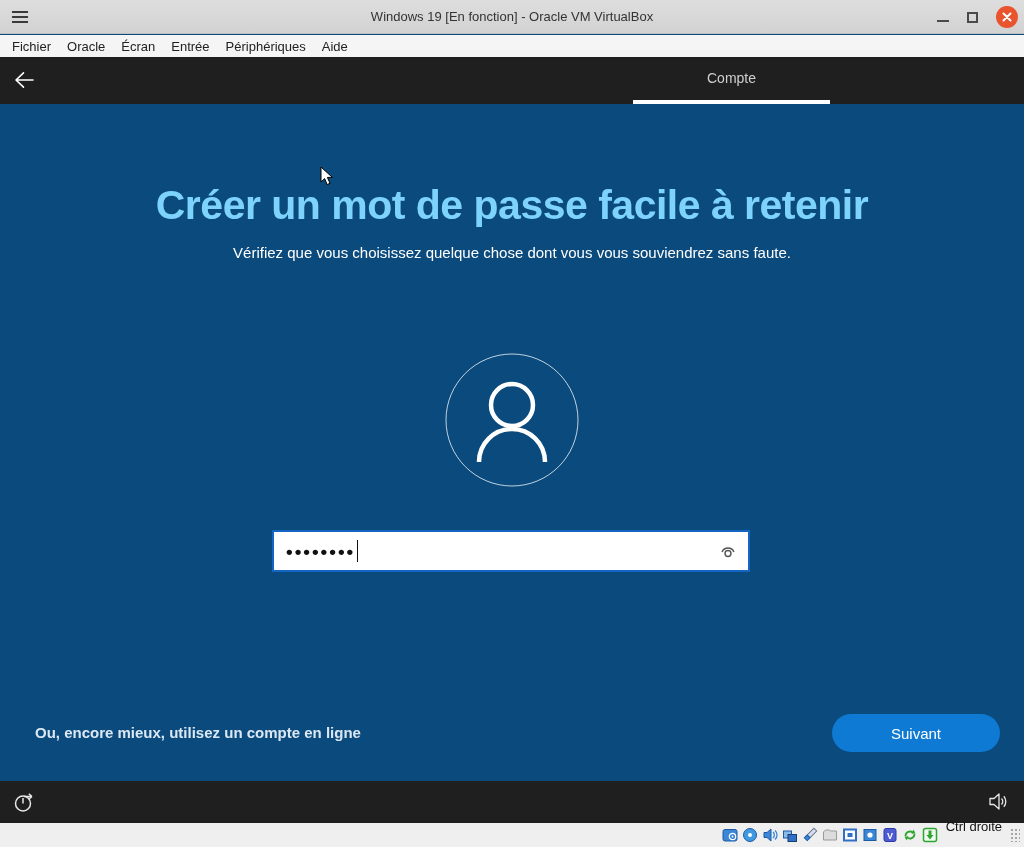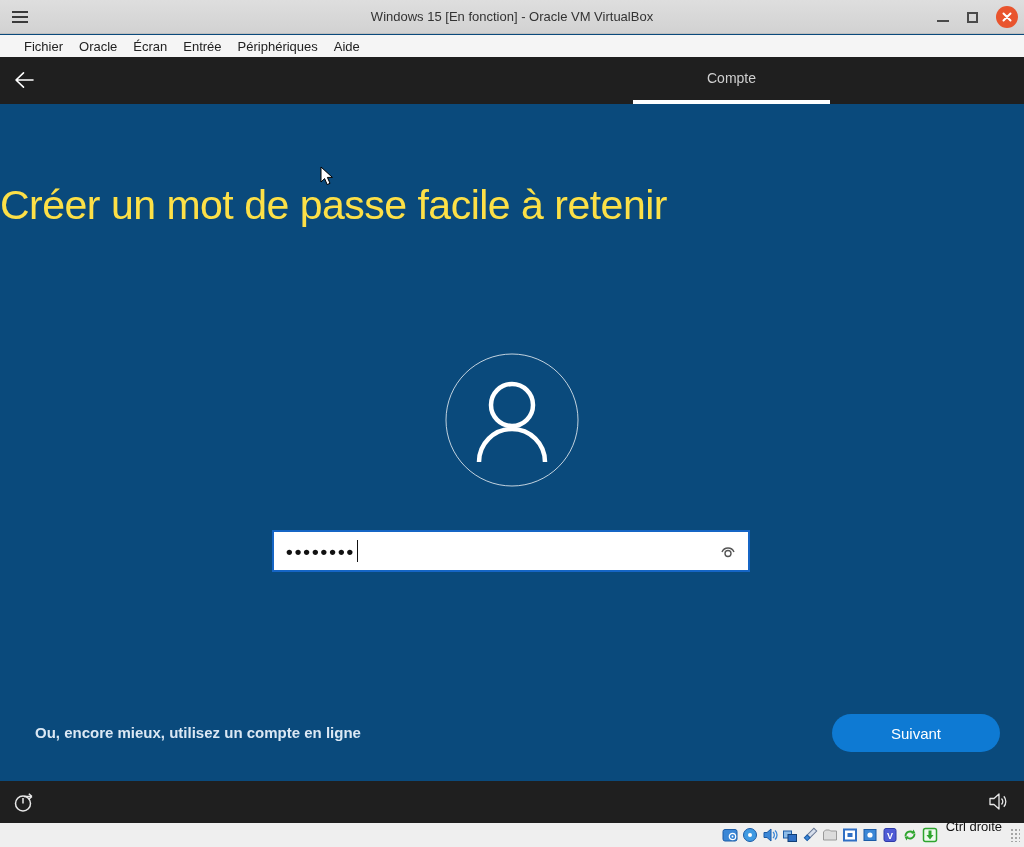--- a/index.html
+++ b/index.html
@@ -13,34 +13,34 @@
   .hamburger{position:absolute;left:12px;top:11px;width:16px;height:12px;cursor:pointer;}
   .hamburger span{display:block;height:2px;background:#3a3a3a;margin-bottom:3px;}
   .win-title{position:absolute;left:0;right:0;text-align:center;font-size:13px;color:#333;}
   .win-controls{position:absolute;right:6px;top:0;height:34px;display:flex;align-items:center;gap:18px;}
   .btn-min{width:12px;height:2px;background:#4a4a4a;margin-top:8px;}
   .btn-max{width:11px;height:11px;border:2px solid #4a4a4a;}
   .btn-close{width:22px;height:22px;border-radius:50%;background:#e9542d;display:flex;
     align-items:center;justify-content:center;color:#fff;font-size:12px;font-weight:bold;}
 
   .menubar{position:absolute;left:0;top:35px;width:1024px;height:22px;background:#f5f5f5;
-    display:flex;align-items:center;padding-left:16px;}
+    display:flex;align-items:center;padding-left:4px;}
   .menu-item{font-size:13px;color:#222;padding:0 8px;cursor:default;}
 
   
   .oobe-header{position:absolute;left:0;top:57px;width:1024px;height:47px;background:#1f1f1f;}
   .back-btn{position:absolute;left:13px;top:13px;width:22px;height:20px;cursor:pointer;}
   .oobe-tab{position:absolute;left:633px;top:0;width:197px;height:47px;text-align:center;}
   .oobe-tab-label{display:block;margin-top:13px;font-size:14px;color:#cfcfcf;}
   .oobe-tab-underline{position:absolute;left:0;bottom:0;width:100%;height:4px;background:#fff;}
 
   
   .oobe-main{position:absolute;left:0;top:104px;width:1024px;height:677px;background:#0a4a7c;}
-  .heading{position:absolute;left:0;right:0;top:78px;color:#fde047;
-    font-size:41px;font-weight:400;letter-spacing:-0.5px;}
+  .heading{position:absolute;left:0;right:0;top:78px;text-align:center;color:#7dd3fc;
+    font-size:41px;font-weight:700;letter-spacing:-0.5px;}
   .subheading{position:absolute;left:0;right:0;top:140px;text-align:center;color:#fff;font-size:15px;}
   .avatar{position:absolute;left:445px;top:249px;}
   .pwd-field{position:absolute;left:272px;top:426px;width:478px;height:42px;background:#fff;
     border:2px solid #1565c5;display:flex;align-items:center;padding:0 10px 0 12px;}
   .pwd-dots{font-size:19px;font-weight:bold;color:#111;letter-spacing:2px;line-height:1;}
   .caret{width:1px;height:22px;background:#111;margin-left:2px;}
   .pwd-spacer{flex:1;}
   .link-online{position:absolute;left:35px;top:620px;color:#dbe8f4;font-size:15px;font-weight:600;cursor:pointer;}
   .next-btn{position:absolute;right:24px;top:610px;width:168px;height:38px;background:#0e7ad3;
     color:#fff;font-size:15px;display:flex;align-items:center;justify-content:center;cursor:pointer;border-radius:19px;}
@@ -63,21 +63,21 @@
 <body>
 
 <div id="vbox-window">
 
   <div class="titlebar">
     <div class="hamburger">
         <span></span>
         <span></span>
         <span></span>
       </div>
-    <div class="win-title">Windows 15 [En fonction] - Oracle VM VirtualBox</div>
+    <div class="win-title">Windows 19 [En fonction] - Oracle VM VirtualBox</div>
     <div class="win-controls">
       <div class="btn-min"></div>
       <div class="btn-max"></div>
       <div class="btn-close">
         <svg width="10" height="10" viewBox="0 0 10 10">
             <path d="M1.5 1.5 L8.5 8.5 M8.5 1.5 L1.5 8.5" stroke="#fff" stroke-width="2" stroke-linecap="round"></path>
           </svg>
       </div>
     </div>
   </div>
@@ -98,20 +98,21 @@
       </svg>
     </div>
     <div class="oobe-tab">
       <span class="oobe-tab-label">Compte</span>
       <div class="oobe-tab-underline"></div>
     </div>
   </div>
 
   <div class="oobe-main">
     <div class="heading">Créer un mot de passe facile à retenir</div>
+    <div class="subheading">Vérifiez que vous choisissez quelque chose dont vous vous souviendrez sans faute.</div>
 
     <svg class="avatar" width="134" height="134" viewBox="0 0 134 134">
       <circle cx="67" cy="67" r="66" fill="none" stroke="rgba(255,255,255,0.75)" stroke-width="1"></circle>
       <circle cx="67" cy="52" r="21" fill="none" stroke="#fff" stroke-width="4.5"></circle>
       <path d="M34 109 A 33 33 0 0 1 100 109" fill="none" stroke="#fff" stroke-width="4.5"></path>
     </svg>
 
     <div class="pwd-field">
       <span class="pwd-dots">••••••••</span>
       <div class="caret"></div>

